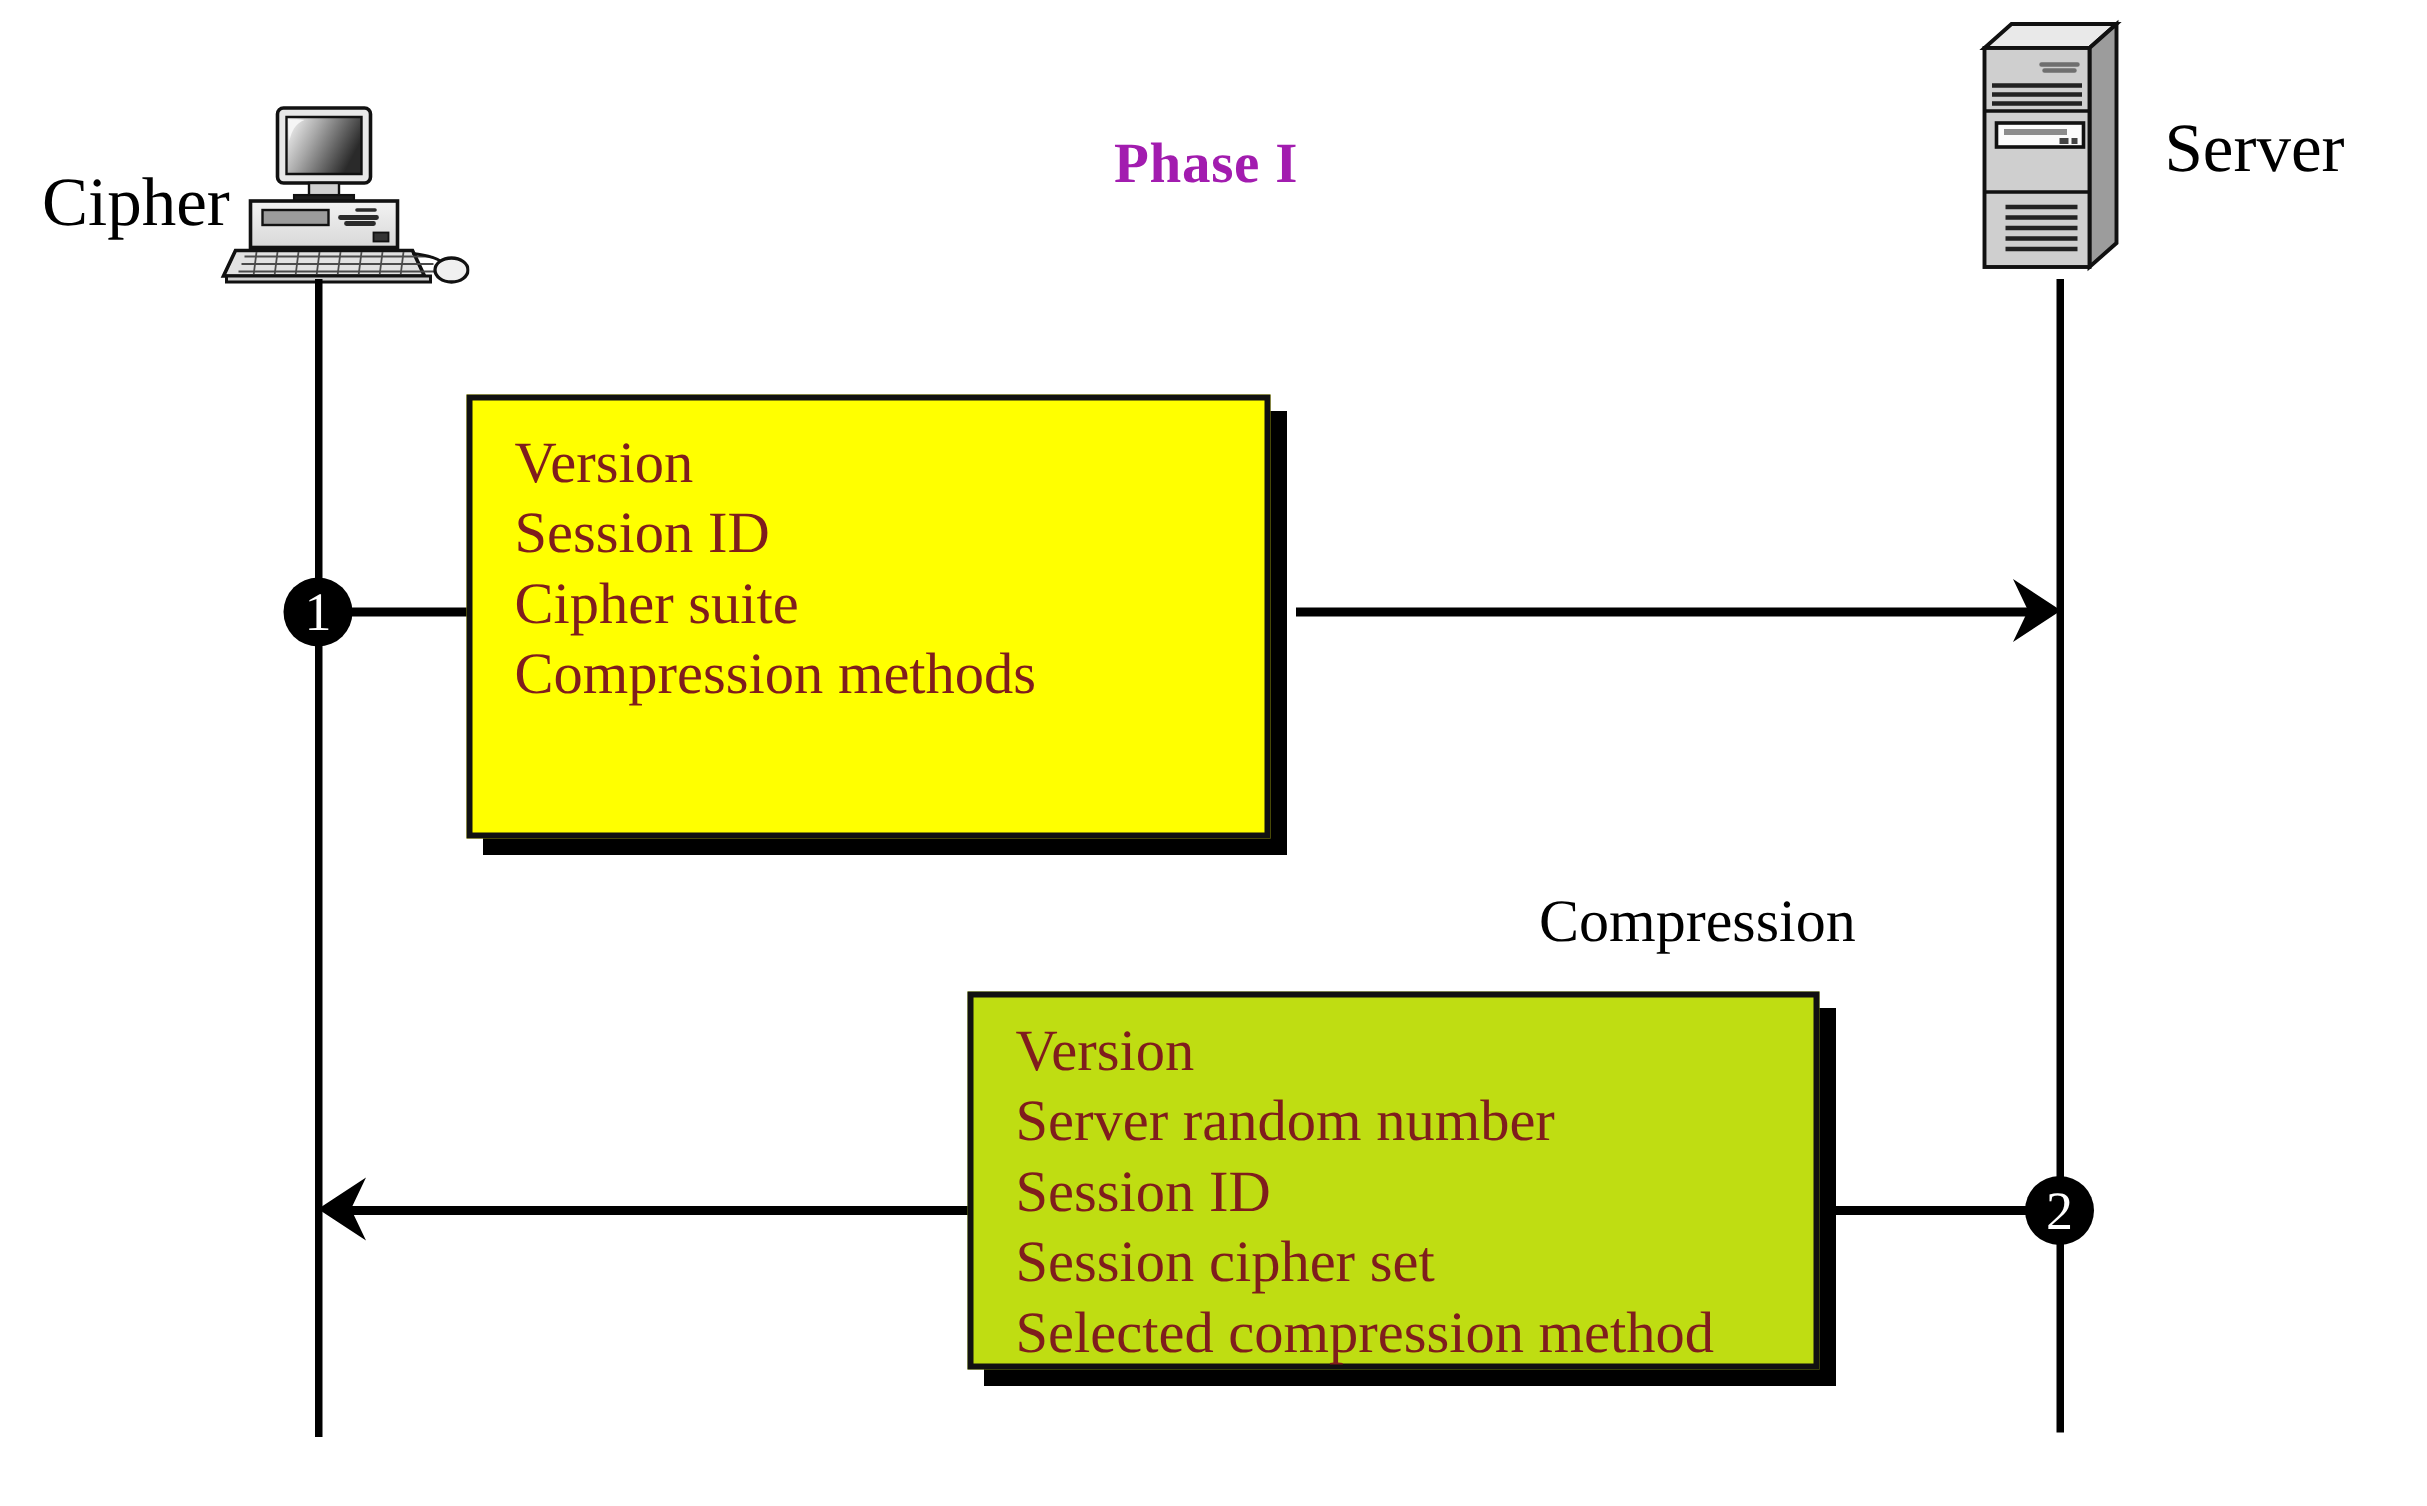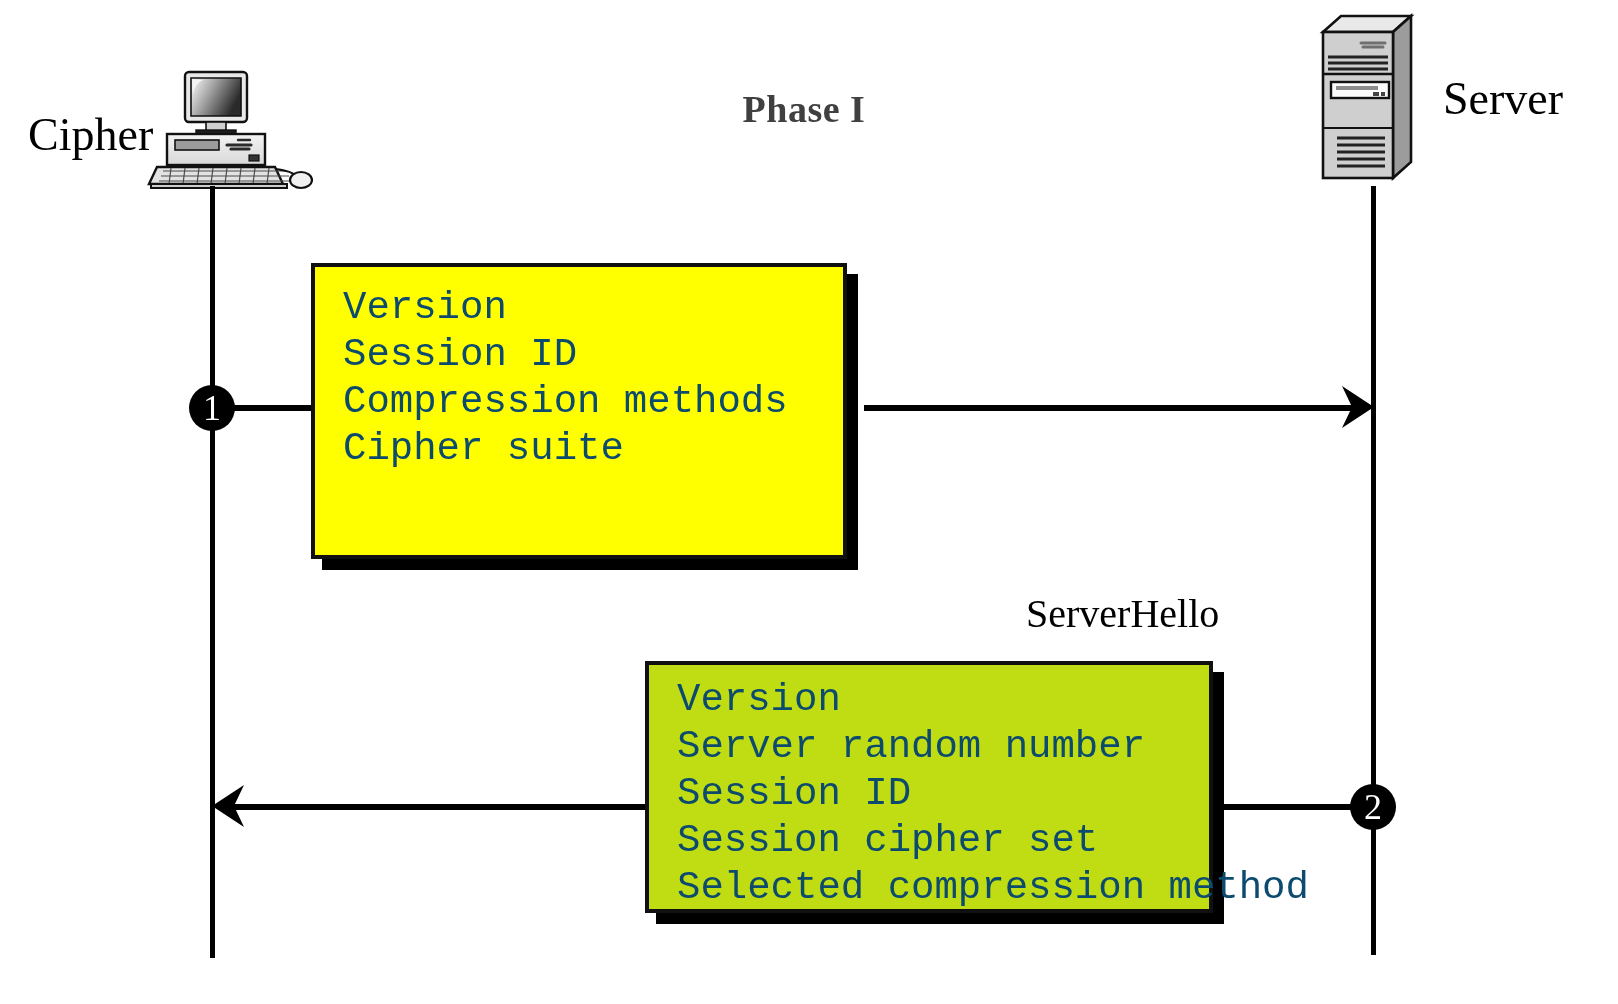--- a/index.html
+++ b/index.html
@@ -8,38 +8,38 @@
   #stage{position:relative;width:1618px;height:1004px;background:#fff;}
 
   .lbl{position:absolute;white-space:nowrap;color:#000;}
 
   
   #client-label{left:28px;top:108px;font-size:46px;}
   #server-label{left:1443px;top:72px;font-size:46px;}
 
   
   #phase-title{left:0;top:87px;width:1618px;text-align:center;
-               font-size:38px;font-weight:bold;color:#404040;
+               font-size:38px;font-weight:bold;color:#a21caf;
                letter-spacing:.5px;}
   #phase-title .inner{display:inline-block;transform:translateX(-5px);}
 
   
   #clienthello-label{left:327px;top:219px;font-size:40px;}
   #serverhello-label{left:1026px;top:590px;font-size:40px;}
 
   
   .lifeline{position:absolute;background:#000;width:5px;}
   #client-lifeline{left:210px;top:186px;height:772px;}
   #server-lifeline{left:1371px;top:186px;height:769px;}
 
   
   .msgbox{position:absolute;border:4px solid #111;box-sizing:border-box;
           box-shadow:11px 11px 0 0 #000;}
   .msgbox ul{list-style:none;margin:0;padding:18px 0 0 28px;}
-  .msgbox li{font-size:39px;line-height:47px;color:#0c4a6e;white-space:nowrap;font-family:Liberation Mono, monospace;}
+  .msgbox li{font-size:39px;line-height:47px;color:#7f1d1d;white-space:nowrap;}
   #clienthello-box{left:311px;top:263px;width:536px;height:296px;background:#ffff00;}
   #serverhello-box{left:645px;top:661px;width:568px;height:252px;background:#bfdd12;}
   #serverhello-box ul{padding-top:12px;}
 
   
   .arrow-line{position:absolute;height:6px;background:#000;}
   #arrow1-seg1{left:212px;top:405px;width:104px;}
   #arrow1-seg2{left:864px;top:405px;width:492px;}
   #arrow2-seg1{left:228px;top:804px;width:418px;}
   #arrow2-seg2{left:1224px;top:804px;width:138px;}
@@ -151,26 +151,26 @@
     <svg width="40" height="50" viewBox="0 0 40 50">
       <path d="M2 4 L34 25 L2 46 L12 25 Z" fill="#000"></path>
     </svg>
   </div>
   <div class="step" id="step-1">1</div>
 
   <div class="msgbox" id="clienthello-box">
     <ul>
       <li>Version</li>
       <li>Session ID</li>
+      <li>Cipher suite</li>
       <li>Compression methods</li>
-      <li>Cipher suite</li>
     </ul>
   </div>
 
-  <div class="lbl" id="serverhello-label">ServerHello</div>
+  <div class="lbl" id="serverhello-label">Compression</div>
 
   <div class="arrow-line" id="arrow2-seg1"></div>
   <div class="arrow-line" id="arrow2-seg2"></div>
   <div class="arrowhead" id="arrow2-head">
     <svg width="40" height="50" viewBox="0 0 40 50">
       <path d="M38 4 L6 25 L38 46 L28 25 Z" fill="#000"></path>
     </svg>
   </div>
   <div class="step" id="step-2">2</div>
 

